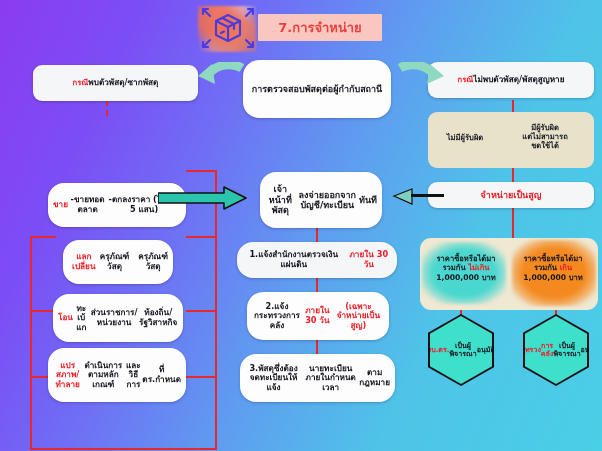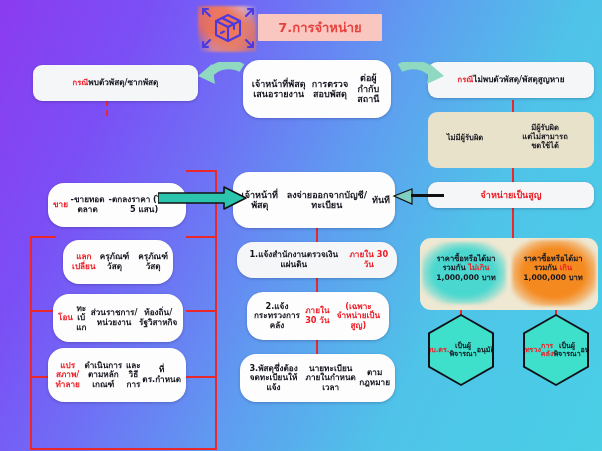--- a/index.html
+++ b/index.html
@@ -157,21 +157,20 @@
   </svg>
 
   <svg class="garrow" style="left:392px;top:188px;" width="52" height="18" viewBox="0 0 52 18">
     <path d="M52 7 H18 V9 H52 Z" fill="#111"></path>
     <path d="M50 2 H20 V15 H50 Z" fill="none"></path>
     <path d="M20 1 L2 8 L20 16 Z" fill="#7fd0c0" stroke="#111" stroke-width="1.2"></path>
     <rect x="19" y="6" width="33" height="3" fill="#111"></rect>
   </svg>
 
   <div class="box white round" style="left:243px;top:60px;width:148px;height:58px;">
-    <div class="t9 bold">เจ้าหน้าที่พัสดุเสนอรายงาน</div>
     <div class="t9 bold">การตรวจสอบพัสดุ</div>
     <div class="t9 bold">ต่อผู้กำกับสถานี</div>
   </div>
 
   <div class="box" style="left:33px;top:65px;width:165px;height:36px;">
     <div class="t75 red">กรณี</div>
     <div class="t8 bold">พบตัวพัสดุ/ซากพัสดุ</div>
   </div>
 
   <div class="box" style="left:428px;top:62px;width:166px;height:36px;">
@@ -207,21 +206,21 @@
     <div class="t8 bold">ท้องถิ่น/รัฐวิสาหกิจ</div>
   </div>
 
   <div class="box white round" style="left:48px;top:348px;width:138px;height:54px;">
     <div class="t8 red">แปรสภาพ/ทำลาย</div>
     <div class="t8 bold">ดำเนินการตามหลักเกณฑ์</div>
     <div class="t8 bold">และวิธีการ</div>
     <div class="t8 bold">ที่ตร.กำหนด</div>
   </div>
 
-  <div class="box white round" style="left:233px;top:172px;width:162px;height:56px;">
+  <div class="box white round" style="left:260px;top:172px;width:122px;height:56px;">
     <div class="t9 bold">เจ้าหน้าที่พัสดุ</div>
     <div class="t9 bold">ลงจ่ายออกจากบัญชี/ทะเบียน</div>
     <div class="t9 bold">ทันที</div>
   </div>
 
   <div class="box round" style="left:237px;top:242px;width:160px;height:36px;">
     <div class="t8 bold">1.แจ้งสำนักงานตรวจเงินแผ่นดิน</div>
     <div class="t8 red">ภายใน 30 วัน</div>
   </div>
 

